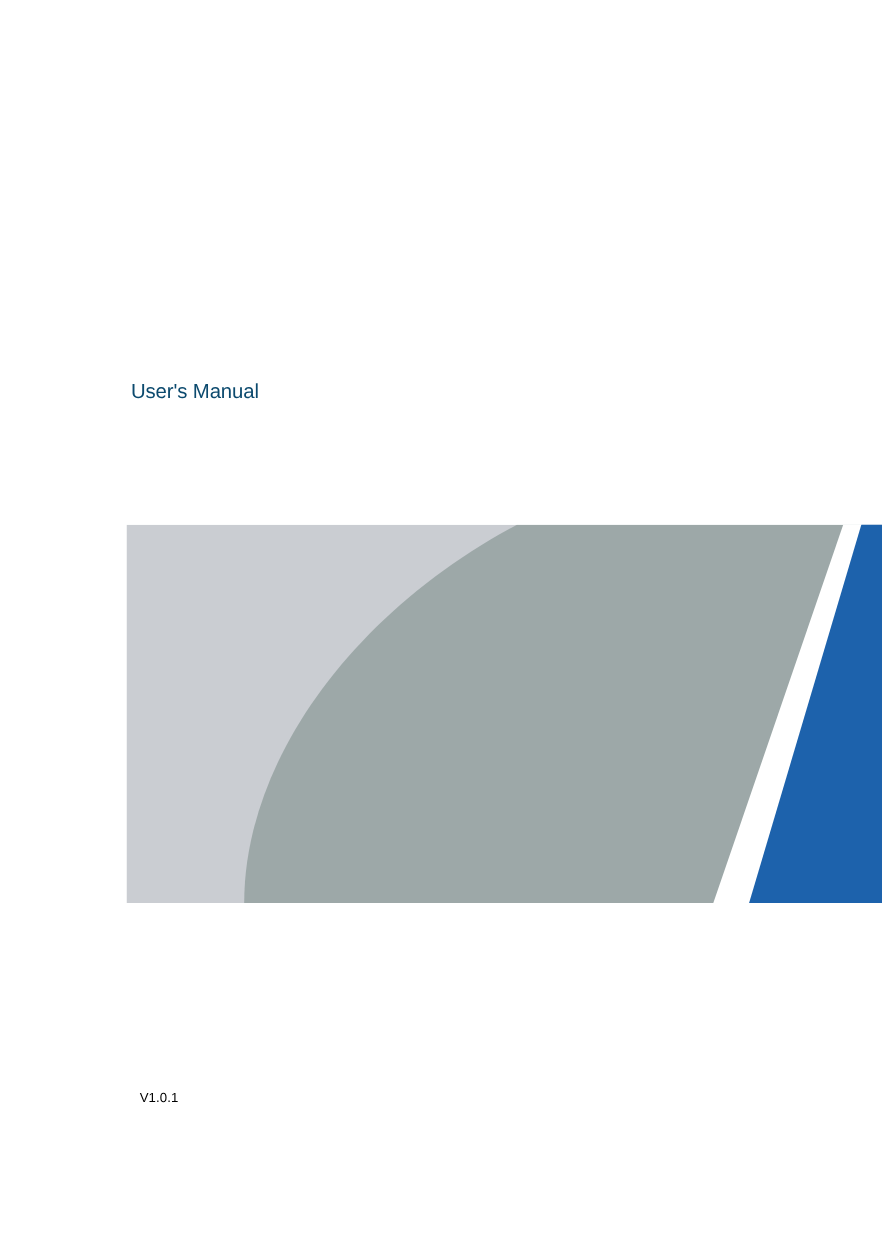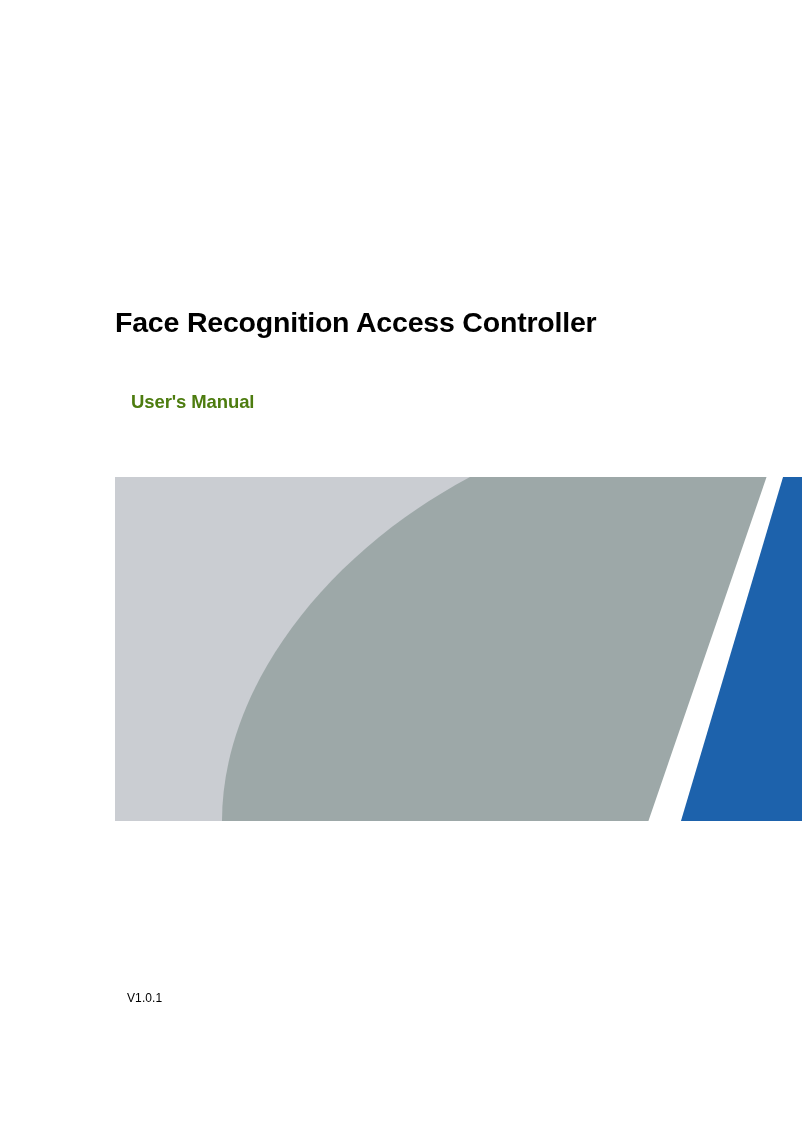--- a/index.html
+++ b/index.html
@@ -36,26 +36,26 @@
     margin: 0;
     font-size: 28.5px;
     font-weight: 700;
     letter-spacing: -0.2px;
     color: #000000;
     line-height: 1.2;
     white-space: nowrap;
   }
 
   .doc-subtitle {
-    margin: 16px;
+    margin: 4px;
     padding-top: 36px;
     font-size: 18.5px;
-    font-weight: 700;
+    font-weight: 400;
     letter-spacing: -0.1px;
-    color: #4d7c0f;
+    color: #0c4a6e;
     line-height: 1.2;
     white-space: nowrap;
   }
 
   
   .cover-graphic {
     position: absolute;
     left: 115px;
     top: 477px;
     width: 687px;   
@@ -79,21 +79,20 @@
     line-height: 1.3;
     white-space: nowrap;
   }
 </style>
 </head>
 <body>
 
 <div class="page">
 
   <div class="title-block">
-    <h1 class="doc-title">Face Recognition Access Controller</h1>
     <h2 class="doc-subtitle">User's Manual</h2>
   </div>
 
   <div class="cover-graphic">
     <svg viewBox="0 0 687 344" width="687" height="344" preserveAspectRatio="none">
       <defs>
         <clipPath id="bandClip">
           <rect x="0" y="0" width="687" height="344"></rect>
         </clipPath>
       </defs>

